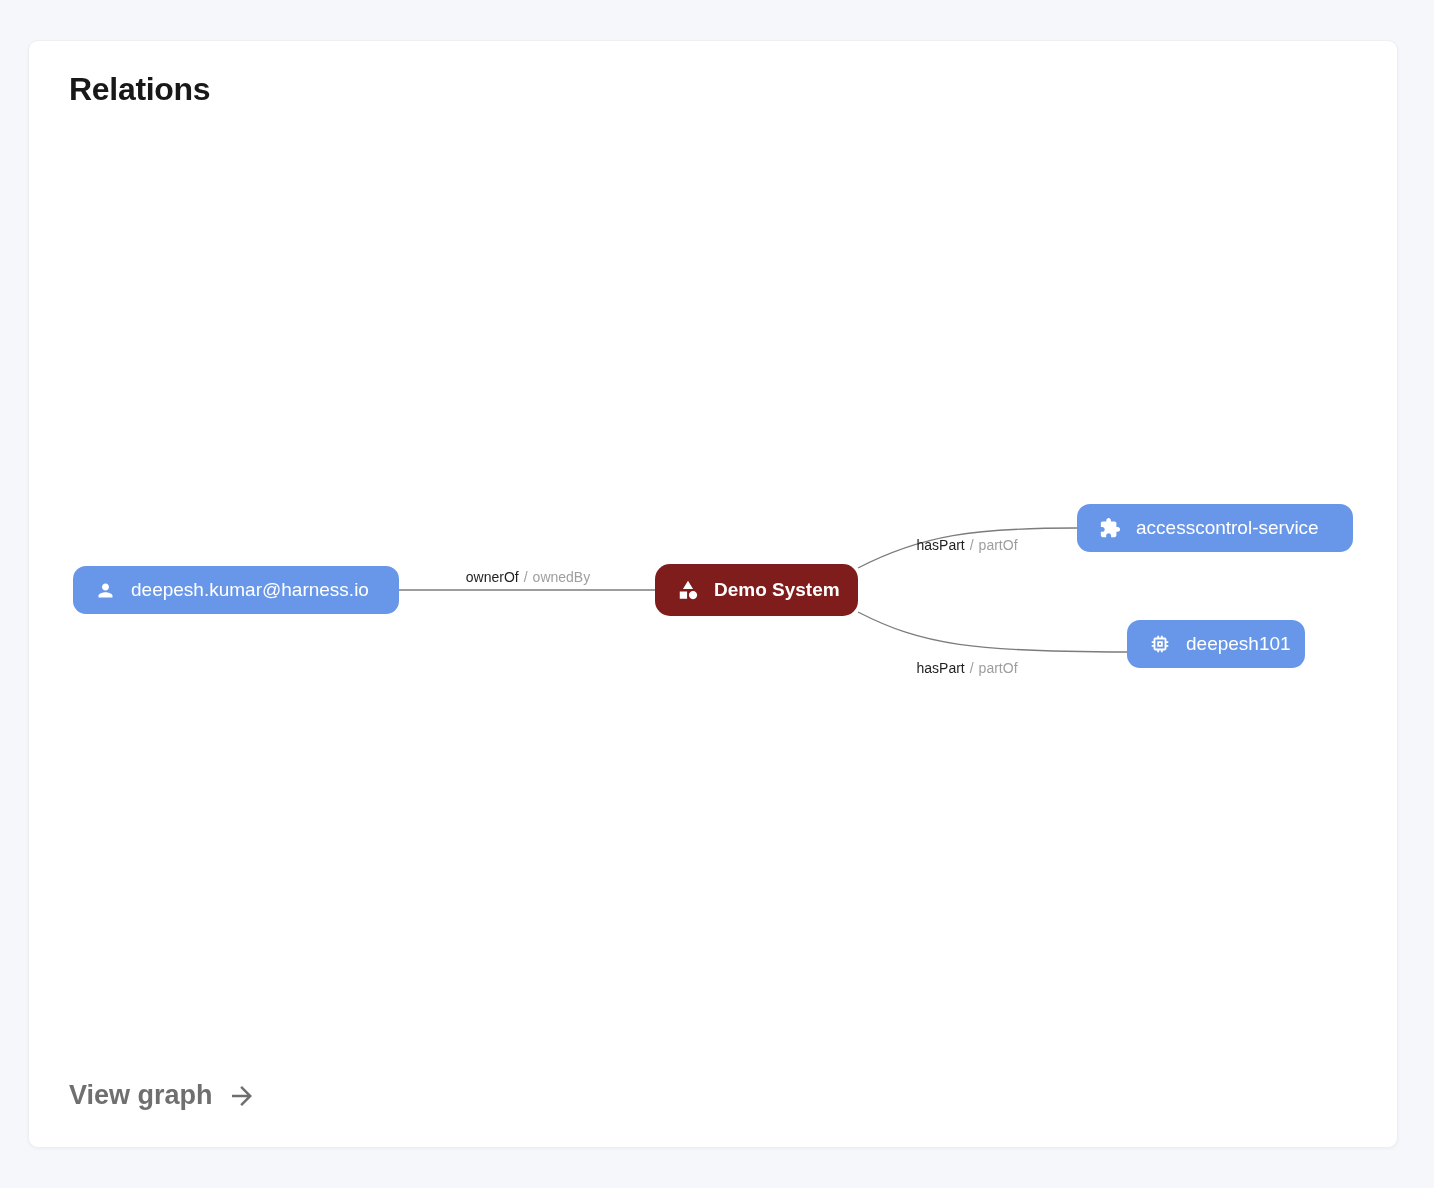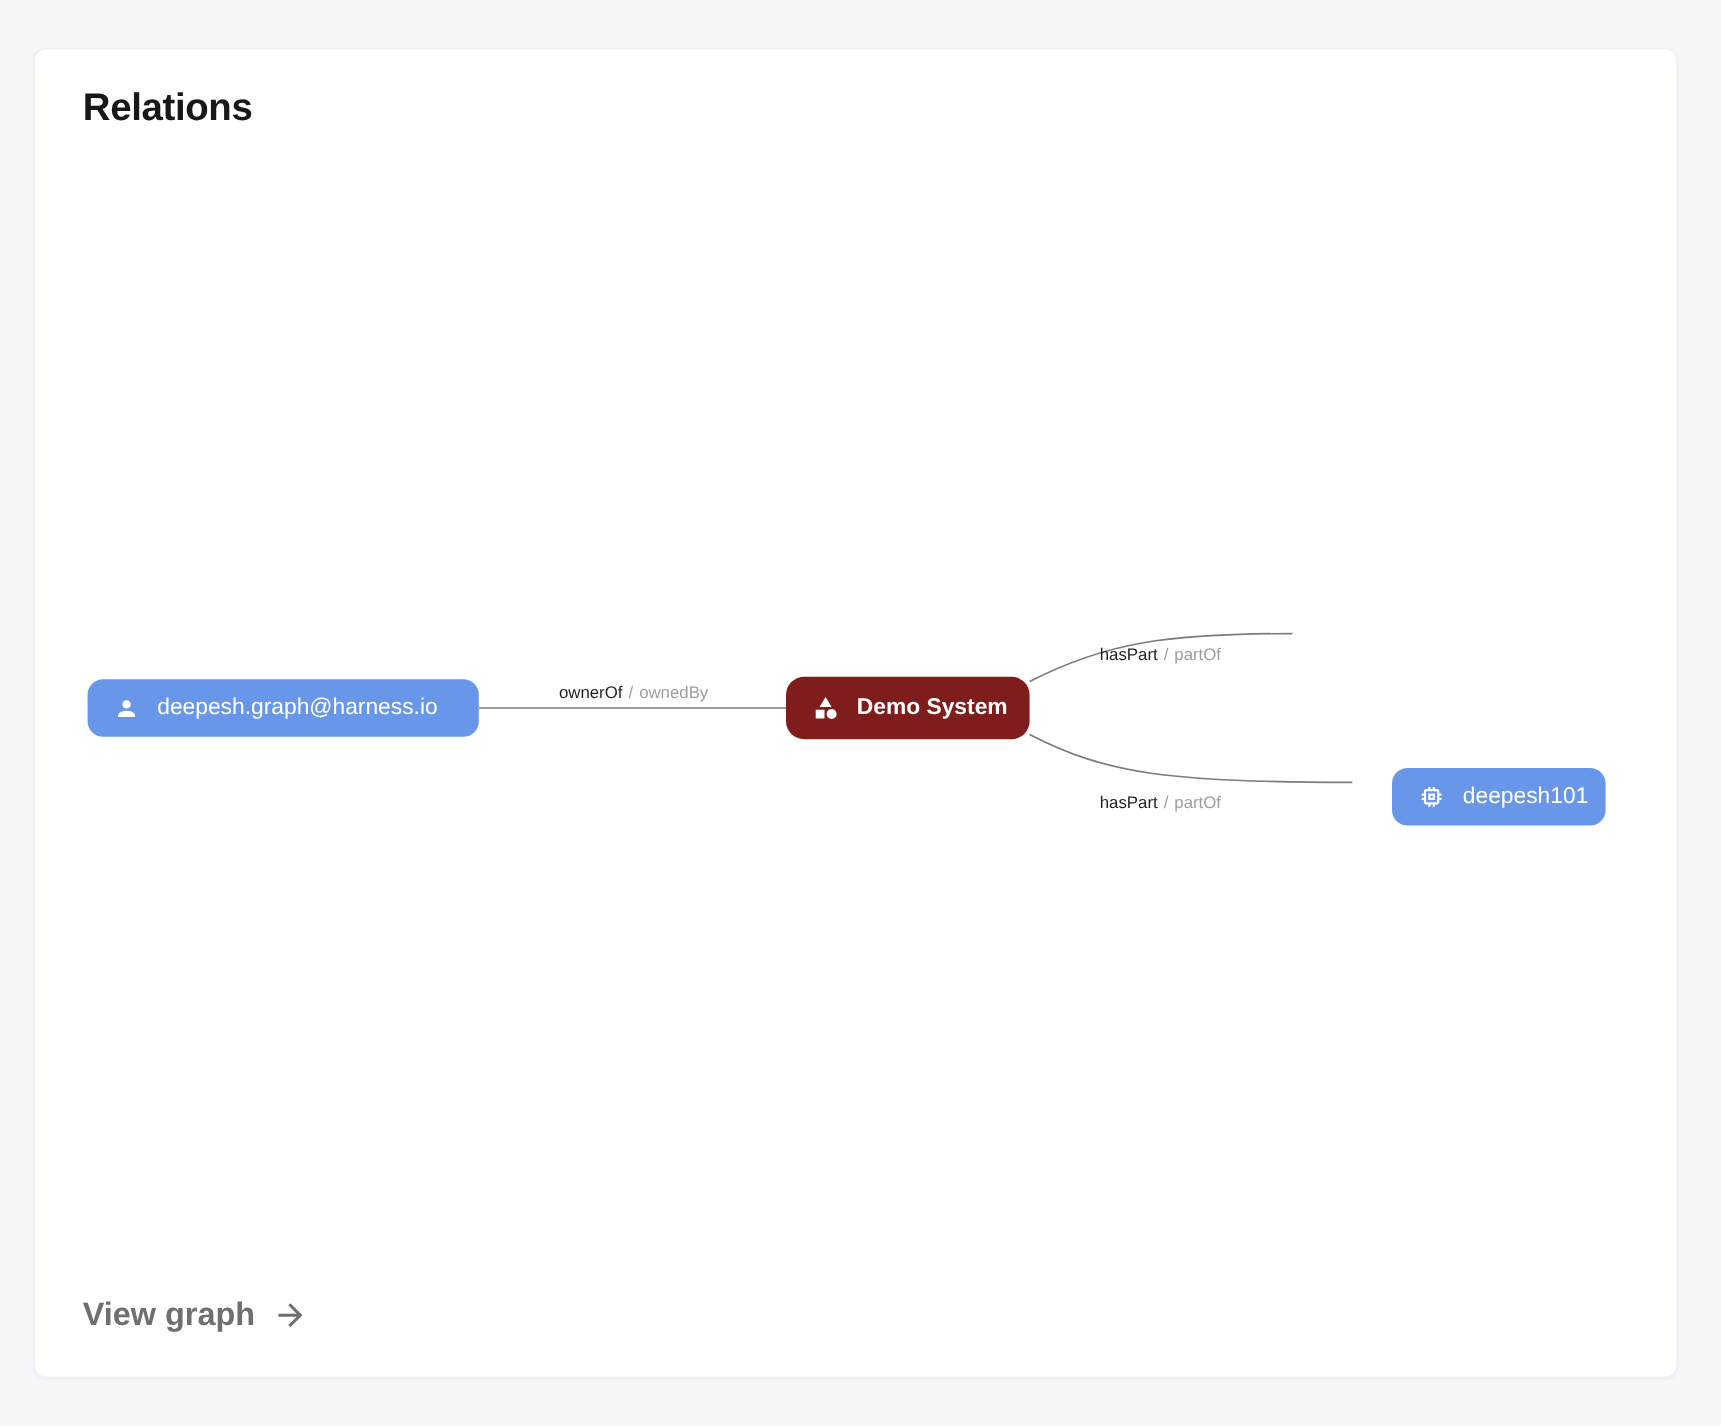--- a/index.html
+++ b/index.html
@@ -80,21 +80,21 @@
   .node .node-icon {
     display: inline-flex;
     align-items: center;
     justify-content: center;
     flex: 0 0 auto;
   }
   .node .node-icon svg { display: block; fill: #ffffff; }
   .node-user   { left: 44px;  top: 525px; width: 326px; height: 48px; }
   .node-system { left: 626px; top: 523px; width: 203px; height: 52px; font-weight: 700; }
   .node-service{ left: 1048px;top: 463px; width: 276px; height: 48px; }
-  .node-resource{ left: 1098px;top: 599px; width: 178px; height: 48px; margin-left: 33px; }
+  .node-resource{ left: 1098px;top: 579px; width: 178px; height: 48px; }
   .label-owner { left: 499px; top: 536px; }
   .label-haspart-top { left: 938px; top: 504px; }
   .label-haspart-bottom { left: 938px; top: 627px; }
   .footer-link {
     position: absolute;
     left: 40px;
     bottom: 36px;
     display: flex;
     align-items: flex-end;
     gap: 14px;
@@ -131,32 +131,40 @@
     <div class="edge-label label-haspart-bottom">
       <span class="primary">hasPart</span><span class="sep">/</span><span class="secondary">partOf</span>
     </div>
 
     <div class="node node-blue node-user">
       <span class="node-icon">
         <svg width="21" height="21" viewBox="0 0 24 24">
             <path d="M12 12c2.21 0 4-1.79 4-4s-1.79-4-4-4-4 1.79-4 4 1.79 4 4 4zm0 2c-2.67 0-8 1.34-8 4v2h16v-2c0-2.66-5.33-4-8-4z"></path>
           </svg>
       </span>
-      <span class="node-label">deepesh.graph@harness.io</span>
+      <span class="node-label">deepesh.kumar@harness.io</span>
     </div>
 
     <div class="node node-orange node-system">
       <span class="node-icon">
         <svg width="22" height="22" viewBox="0 0 24 24">
             <path d="M12 2l-5.5 9h11L12 2zm5.5 11c-2.49 0-4.5 2.01-4.5 4.5s2.01 4.5 4.5 4.5 4.5-2.01 4.5-4.5-2.01-4.5-4.5-4.5zM3 21.5h8v-8H3v8z"></path>
           </svg>
       </span>
       <span class="node-label">Demo System</span>
     </div>
 
+    <div class="node node-blue node-service">
+      <span class="node-icon">
+        <svg width="22" height="22" viewBox="0 0 24 24">
+            <path d="M20.5 11H19V7c0-1.1-.9-2-2-2h-4V3.5C13 2.12 11.88 1 10.5 1S8 2.12 8 3.5V5H4c-1.1 0-1.99.9-1.99 2v3.8H3.5c1.49 0 2.7 1.21 2.7 2.7s-1.21 2.7-2.7 2.7H2V20c0 1.1.9 2 2 2h3.8v-1.5c0-1.49 1.21-2.7 2.7-2.7 1.49 0 2.7 1.21 2.7 2.7V22H17c1.1 0 2-.9 2-2v-4h1.5c1.38 0 2.5-1.12 2.5-2.5S21.88 11 20.5 11z"></path>
+          </svg>
+      </span>
+      <span class="node-label">accesscontrol-service</span>
+    </div>
 
     <div class="node node-blue node-resource">
       <span class="node-icon">
         <svg width="22" height="22" viewBox="0 0 24 24">
             <path d="M15 9H9v6h6V9zm-2 4h-2v-2h2v2zm8-2V9h-2V7c0-1.1-.9-2-2-2h-2V3h-2v2h-2V3H9v2H7c-1.1 0-2 .9-2 2v2H3v2h2v2H3v2h2v2c0 1.1.9 2 2 2h2v2h2v-2h2v2h2v-2h2c1.1 0 2-.9 2-2v-2h2v-2h-2v-2h2zm-4 6H7V7h10v10z"></path>
           </svg>
       </span>
       <span class="node-label">deepesh101</span>
     </div>
 

